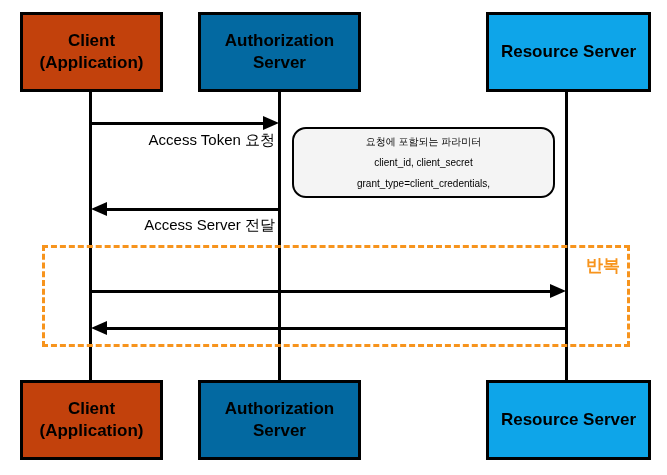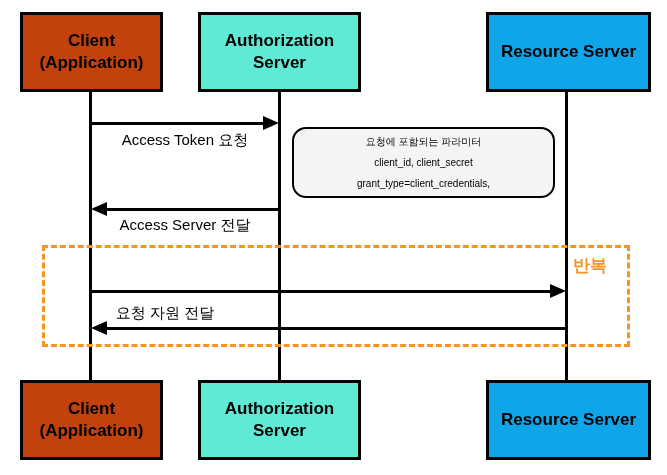--- a/index.html
+++ b/index.html
@@ -25,21 +25,21 @@
     align-items: center;
     justify-content: center;
     text-align: center;
     font-weight: bold;
     font-size: 17px;
     color: #000000;
     line-height: 1.3;
     z-index: 3;
   }
   .actor.client   { left: 20px;  width: 143px; background: #c2410c; }
-  .actor.auth     { left: 198px; width: 163px; background: #5eead4; justify-content: flex-end; }
+  .actor.auth     { left: 198px; width: 163px; background: #0369a1; justify-content: flex-end; }
   .actor.resource { left: 486px; width: 165px; background: #0ea5e9; }
   .actor.top-row    { top: 12px; }
   .actor.bottom-row { top: 380px; }
 
   
   .lifeline {
     position: absolute;
     top: 92px;
     height: 288px;
     width: 3px;
@@ -65,21 +65,21 @@
     border-bottom: 7px solid transparent;
     z-index: 2;
   }
   .arrowhead.right { border-left: 16px solid #000000; }
   .arrowhead.left  { border-right: 16px solid #000000; }
 
   .msg-label {
     position: absolute;
     font-size: 15px;
     color: #000000;
-    text-align: center;
+    text-align: right;
     white-space: nowrap;
     z-index: 2;
   }
 
   
   .note {
     position: absolute;
     left: 292px;
     top: 127px;
     width: 263px;
@@ -105,21 +105,21 @@
     left: 42px;
     top: 245px;
     width: 588px;
     height: 102px;
     box-sizing: border-box;
     border: 3px dashed #f7941d;
     z-index: 1;
   }
   .loop-label {
     position: absolute;
-    left: 573px;
+    left: 586px;
     top: 254px;
     font-size: 17px;
     font-weight: bold;
     color: #f7941d;
     white-space: nowrap;
     z-index: 4;
   }
 
   
   #m1-line { left: 91px;  top: 122px; width: 172px; }
@@ -182,21 +182,20 @@
 
   <div id="m2-line" class="msg-line"></div>
   <div id="m2-head" class="arrowhead left"></div>
   <div id="m2-label" class="msg-label">Access Server 전달</div>
 
   <div id="m3-line" class="msg-line"></div>
   <div id="m3-head" class="arrowhead right"></div>
 
   <div id="m4-line" class="msg-line"></div>
   <div id="m4-head" class="arrowhead left"></div>
-  <div id="m4-label" class="msg-label">요청 자원 전달</div>
 
   <div class="note">
     <div>요청에 포함되는 파라미터</div>
     <div>client_id, client_secret</div>
     <div>grant_type=client_credentials,</div>
   </div>
 
 </div>
 
 </body></html>

